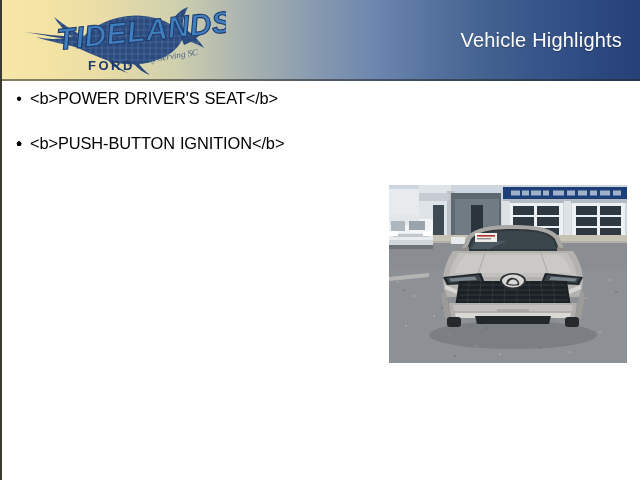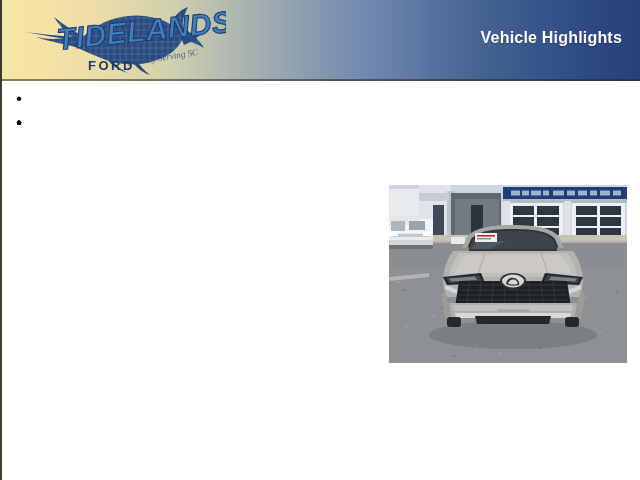--- a/index.html
+++ b/index.html
@@ -65,22 +65,22 @@
     height: 74px;
   }
   #logo svg { display: block; }
 
   
   #header-title {
     position: absolute;
     right: 20px;
     top: 29px;
     color: #ffffff;
-    font-size: 16px;
-    font-weight: 700;
+    font-size: 20px;
+    font-weight: 400;
     letter-spacing: 0.2px;
     font-family: "Liberation Sans", sans-serif;
     white-space: nowrap;
     text-shadow: 0 1px 1px rgba(0,0,0,0.28);
   }
 
   
   #content {
     position: absolute;
     left: 0;
@@ -227,38 +227,40 @@
     <div id="header-title">Vehicle Highlights</div>
 
     <div id="header-rule"></div>
   </div>
 
   <div id="content">
 
     <ul id="highlights-list">
       <li>
         <span class="bullet">•</span>
-      </li>
-      <li>
-        <span class="bullet">•</span>
-      </li>
-      <li>
-        <span class="bullet">•</span>
-      </li>
-      <li>
-        <span class="bullet">•</span>
-      </li>
-      <li>
-        <span class="bullet">•</span>
-      </li>
-      <li>
-        <span class="bullet">•</span>
-      </li>
-      <li>
-        <span class="bullet">•</span>
+        <span>&lt;b&gt;POWER DRIVER'S SEAT&lt;/b&gt;</span>
+      </li>
+      <li>
+        <span class="bullet">•</span>
+      </li>
+      <li>
+        <span class="bullet">•</span>
+      </li>
+      <li>
+        <span class="bullet">•</span>
+      </li>
+      <li>
+        <span class="bullet">•</span>
+      </li>
+      <li>
+        <span class="bullet">•</span>
+      </li>
+      <li>
+        <span class="bullet">•</span>
+        <span>&lt;b&gt;PUSH-BUTTON IGNITION&lt;/b&gt;</span>
       </li>
     </ul>
 
     <div id="vehicle-photo">
       <svg width="238" height="178" viewBox="0 0 238 178" xmlns="http://www.w3.org/2000/svg">
 
         <rect x="0" y="0" width="238" height="30" fill="#cdd6de"></rect>
 
         <rect x="0" y="4" width="30" height="46" fill="#e7ebee"></rect>
         <rect x="30" y="0" width="32" height="56" fill="#dfe4e8"></rect>

